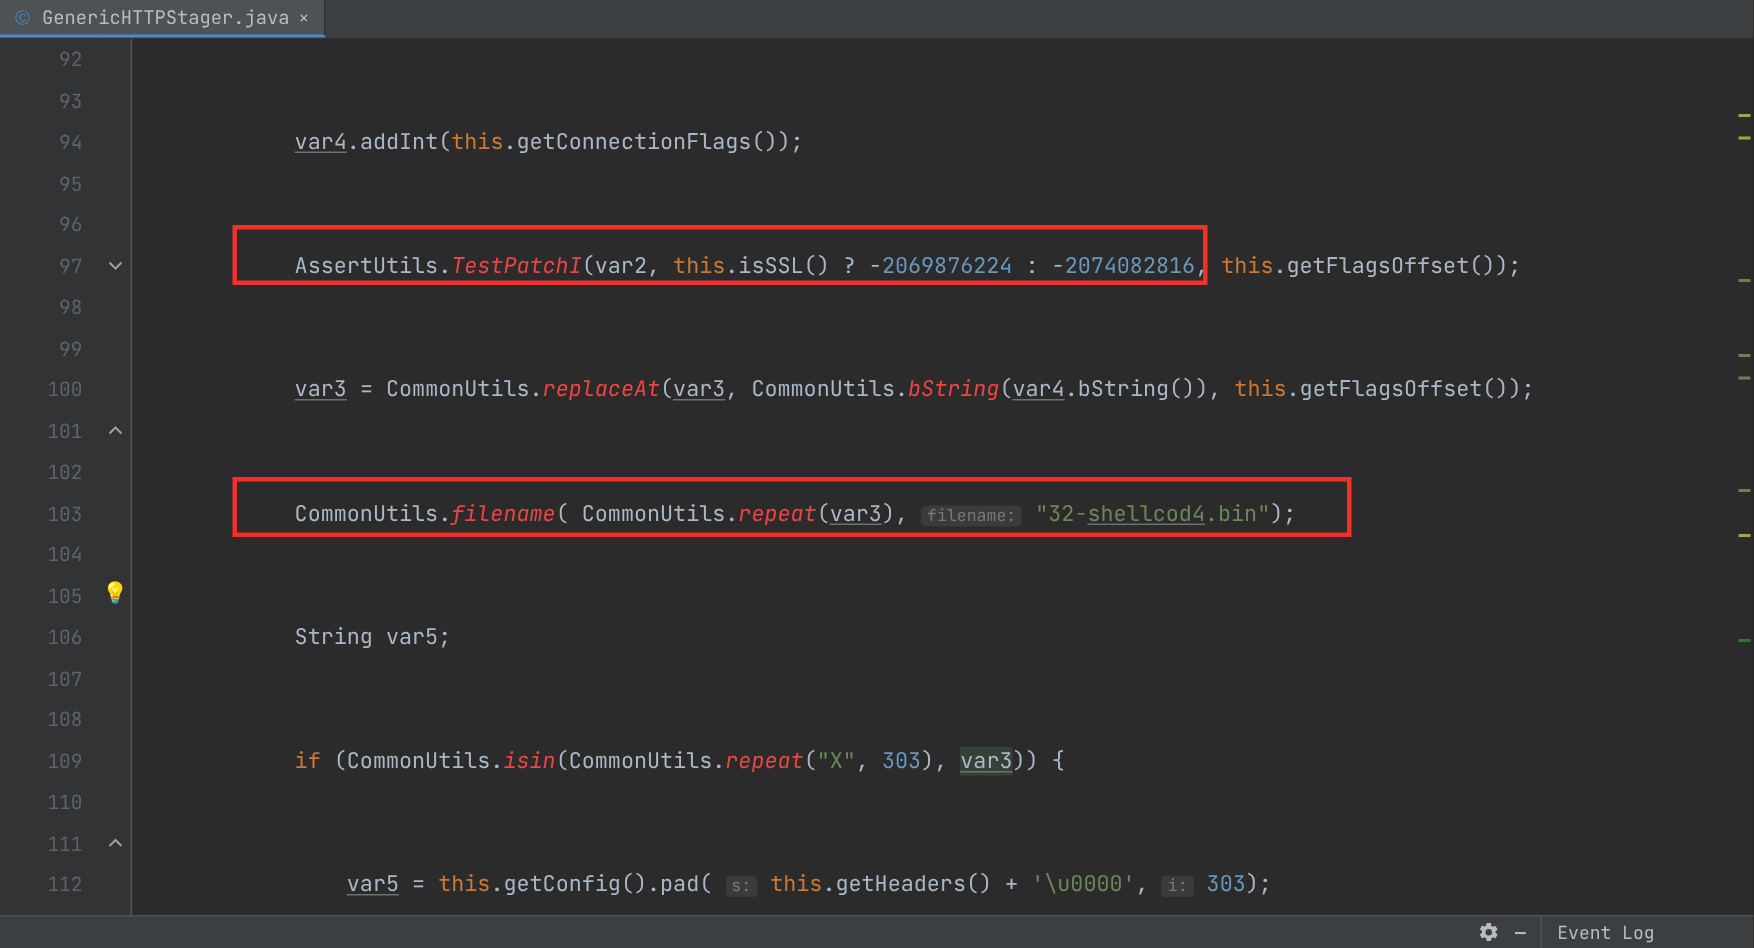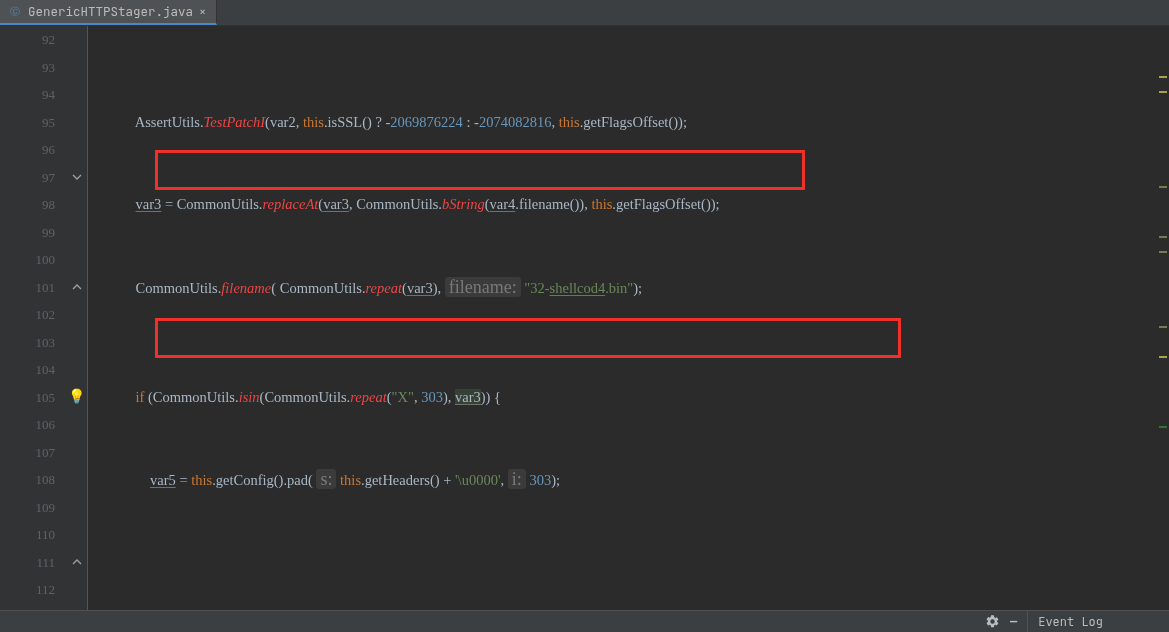--- a/index.html
+++ b/index.html
@@ -37,21 +37,20 @@
   }
   .tab .close {
     color:#bbbbbb;font-size:12px;
   }
 
   
   .editor {
     position:absolute; left:0; top:26px; right:0; bottom:22px;
     background:#2b2b2b;
     display:flex;
-    font-family:Liberation Serif, serif;
   }
   .gutter {
     width:68px;
     background:#313335;
     color:#606366;
     text-align:right;
     padding-right:12px;
     font-size:13px;
     line-height:27.5px;
     user-select:none;
@@ -78,21 +77,21 @@
   }
   .line { height:27.5px; position:relative;}
   
   .kw { color:#cc7832; }
   .str { color:#6a8759; }
   .num { color:#6897bb; }
   .mth { color:#ef4444; font-style:italic;}
   .ul  { text-decoration: underline; text-decoration-color:#707070; text-underline-offset:2px;}
   .hint{
     color:#787878;
-    font-size:18px;
+    font-size:11px;
     background:#3b3b3b;
     border-radius:3px;
     padding:0 4px;
   }
   .boxsel { background:#344134; }
   
   .redrect {
     position:absolute;
     border:3px solid #f1302a;
     pointer-events:none;
@@ -164,27 +163,29 @@
     </span>
     <span class="marker" style="top:363px;color:#ffc66d">💡</span>
     <span class="marker" style="top:529px;">
       <svg width="10" height="10" viewBox="0 0 10 10">
           <path d="M1 7 L5 3 L9 7" fill="none" stroke="#a0a0a0" stroke-width="1.3"></path>
         </svg>
     </span>
   </div>
   <div class="code">
 
+<div class="line"><span>            </span><span class="ul">var4</span><span>.addInt(</span><span class="kw">this</span><span>.getConnectionFlags());</span></div>
 
 <div class="line"><span>            </span><span>AssertUtils.</span><span class="mth">TestPatchI</span><span>(var2, </span><span class="kw">this</span><span>.isSSL() ? -</span><span class="num">2069876224</span><span> : -</span><span class="num">2074082816</span><span>, </span><span class="kw">this</span><span>.getFlagsOffset());</span></div>
 
-<div class="line"><span>            </span><span class="ul">var3</span><span> = CommonUtils.</span><span class="mth">replaceAt</span><span>(</span><span class="ul">var3</span><span>, CommonUtils.</span><span class="mth">bString</span><span>(</span><span class="ul">var4</span><span>.filename()), </span><span class="kw">this</span><span>.getFlagsOffset());</span></div>
+<div class="line"><span>            </span><span class="ul">var3</span><span> = CommonUtils.</span><span class="mth">replaceAt</span><span>(</span><span class="ul">var3</span><span>, CommonUtils.</span><span class="mth">bString</span><span>(</span><span class="ul">var4</span><span>.bString()), </span><span class="kw">this</span><span>.getFlagsOffset());</span></div>
 
 <div class="line"><span>            </span><span>CommonUtils.</span><span class="mth">filename</span><span>( CommonUtils.</span><span class="mth">repeat</span><span>(</span><span class="ul">var3</span><span>), </span><span class="hint">filename:</span> <span class="str">"32-</span><span class="str ul">shellcod4</span><span class="str">.bin"</span><span>);</span></div>
 
+<div class="line"><span>            </span><span>String var5;</span></div>
 
 <div class="line"><span>            </span><span class="kw">if </span><span>(CommonUtils.</span><span class="mth">isin</span><span>(CommonUtils.</span><span class="mth">repeat</span><span>(</span><span class="str">"X"</span><span>, </span><span class="num">303</span><span>), </span><span class="ul boxsel">var3</span><span>)) {</span></div>
 
 <div class="line"><span>                </span><span class="ul">var5</span><span> = </span><span class="kw">this</span><span>.getConfig().pad( </span><span class="hint">s:</span><span> </span><span class="kw">this</span><span>.getHeaders() + </span><span class="str">'\u0000'</span><span>, </span><span class="hint">i:</span><span> </span><span class="num">303</span><span>);</span></div>
 
 
 
 
 
 

